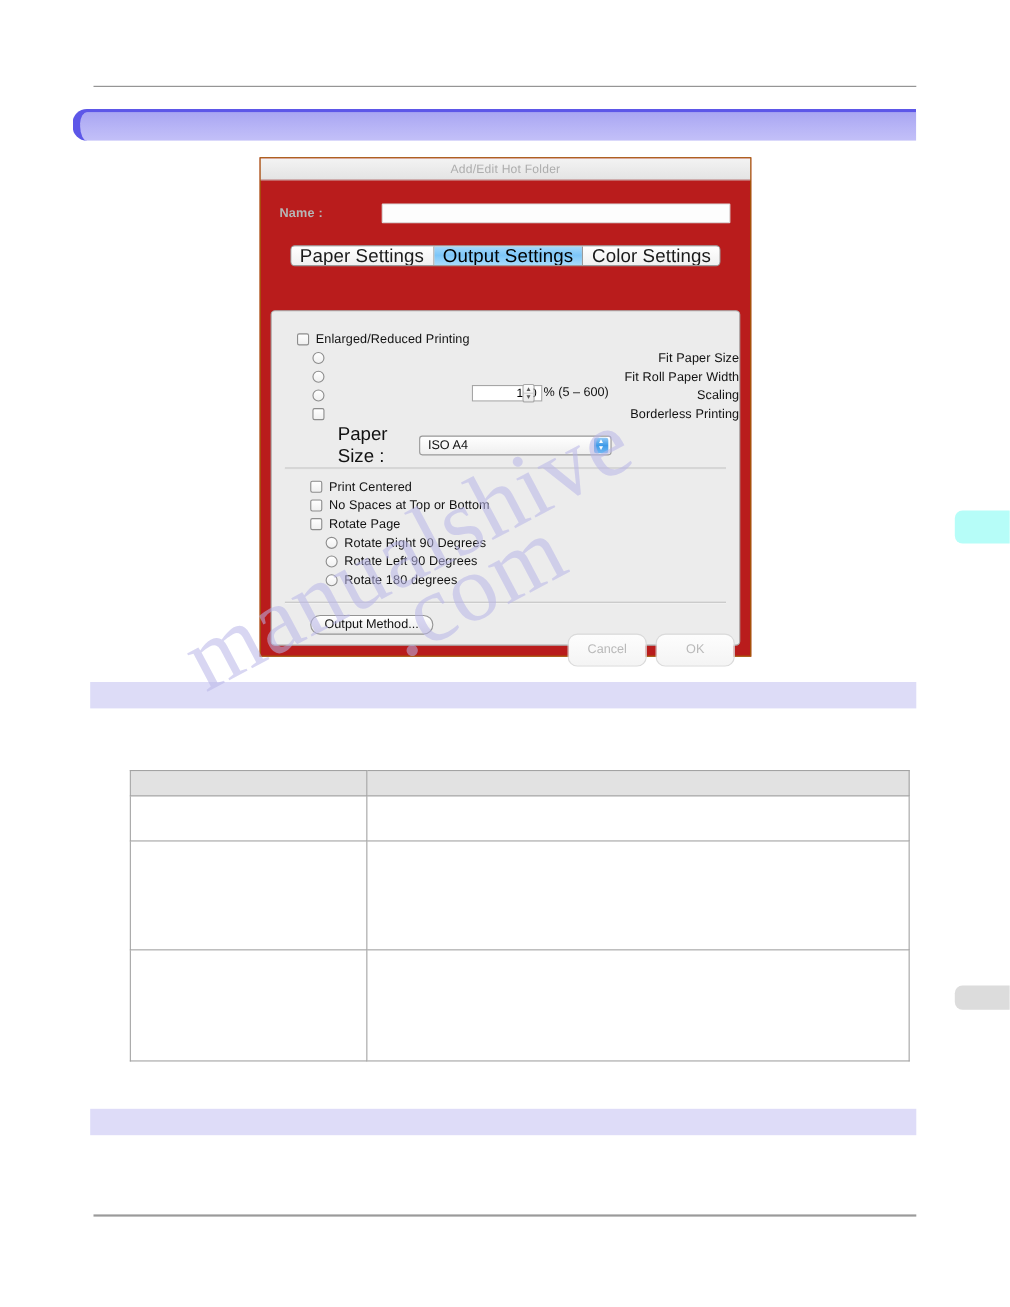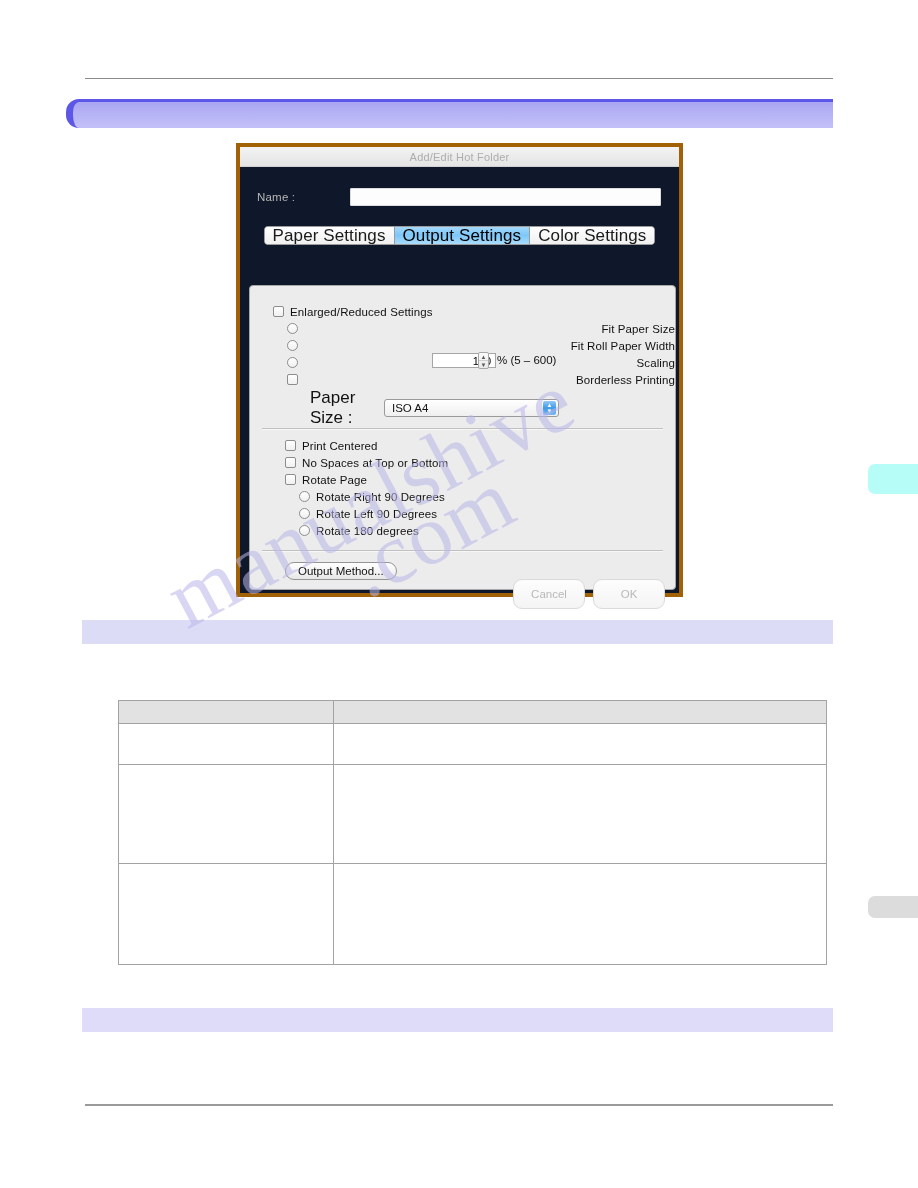--- a/index.html
+++ b/index.html
@@ -106,22 +106,22 @@
     background: #dcdcdc;
   }
 
   
   .dialog {
     position: absolute;
     left: 236px;
     top: 143px;
     width: 447px;
     height: 454px;
-    background: #0f172a;
-    border: 4px solid #a16207;
+    background: #b91c1c;
+    border: 1px solid #a16207;
     box-sizing: border-box;
     z-index: 4;
   }
   .dialog-titlebar {
     height: 19px;
     background: linear-gradient(to bottom, #f3f3f3 0%, #e4e4e4 100%);
     border-bottom: 1px solid #d2d2d2;
     display: flex;
     align-items: center;
     justify-content: center;
@@ -144,20 +144,21 @@
     margin: 0 0 0 0;
     padding: 0 18px 0 17px;
   }
   .field-row.r1 { margin-top: 21px; }
   .field-row.r2 { margin-top: 10px; }
   .field-label {
     width: 93px;
     font-size: 11.5px;
     color: #b6b6b6;
     letter-spacing: 0.2px;
+    font-weight: bold;
   }
   .field-input {
     flex: 1;
     height: 18px;
     background: #fdfdfd;
     border: 1px solid #dcdcdc;
     border-radius: 1px;
     box-sizing: border-box;
     font-size: 11px;
     padding: 0 4px;
@@ -454,21 +455,21 @@
         <div class="tab">Color Settings</div>
       </div>
     </div>
 
     <div class="panel">
 
       <div class="opt-list">
 
         <div class="opt">
           <span class="checkbox"></span>
-          <span class="opt-label">Enlarged/Reduced Settings</span>
+          <span class="opt-label">Enlarged/Reduced Printing</span>
         </div>
 
         <div class="opt indent">
           <span class="radio"></span>
           <span class="opt-label">Fit Paper Size</span>
         </div>
 
         <div class="opt indent">
           <span class="radio"></span>
           <span class="opt-label">Fit Roll Paper Width</span>

